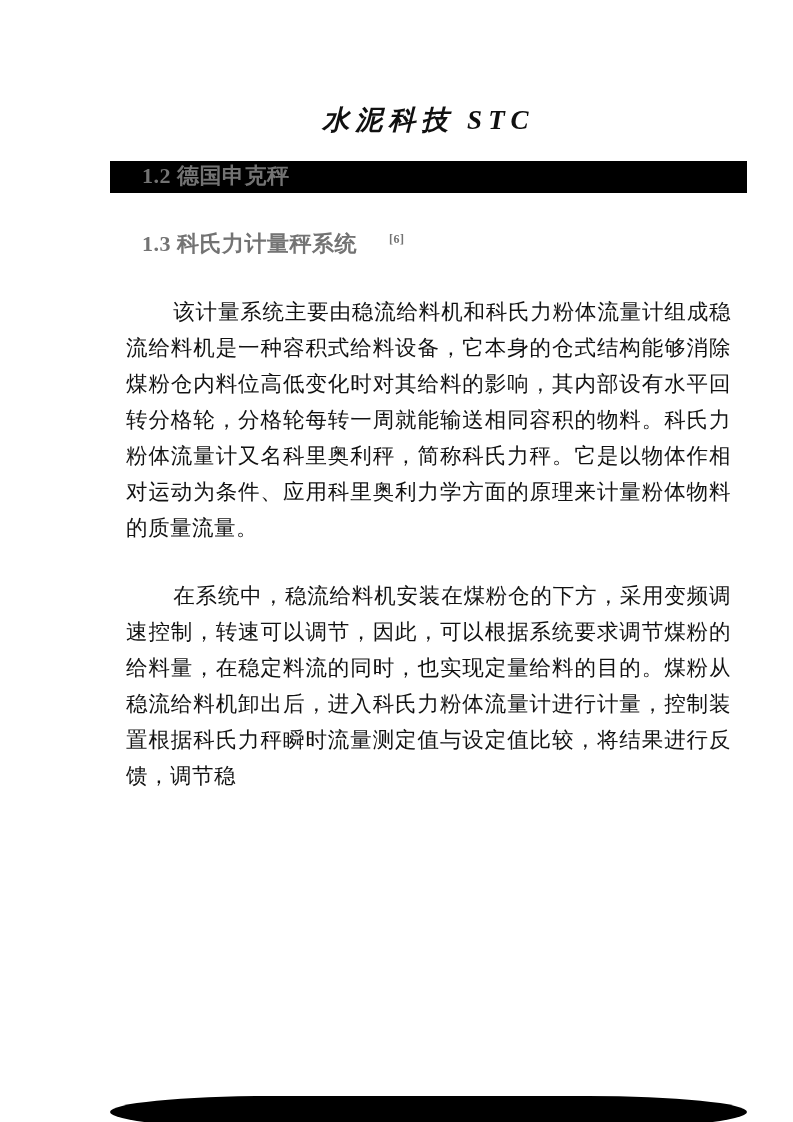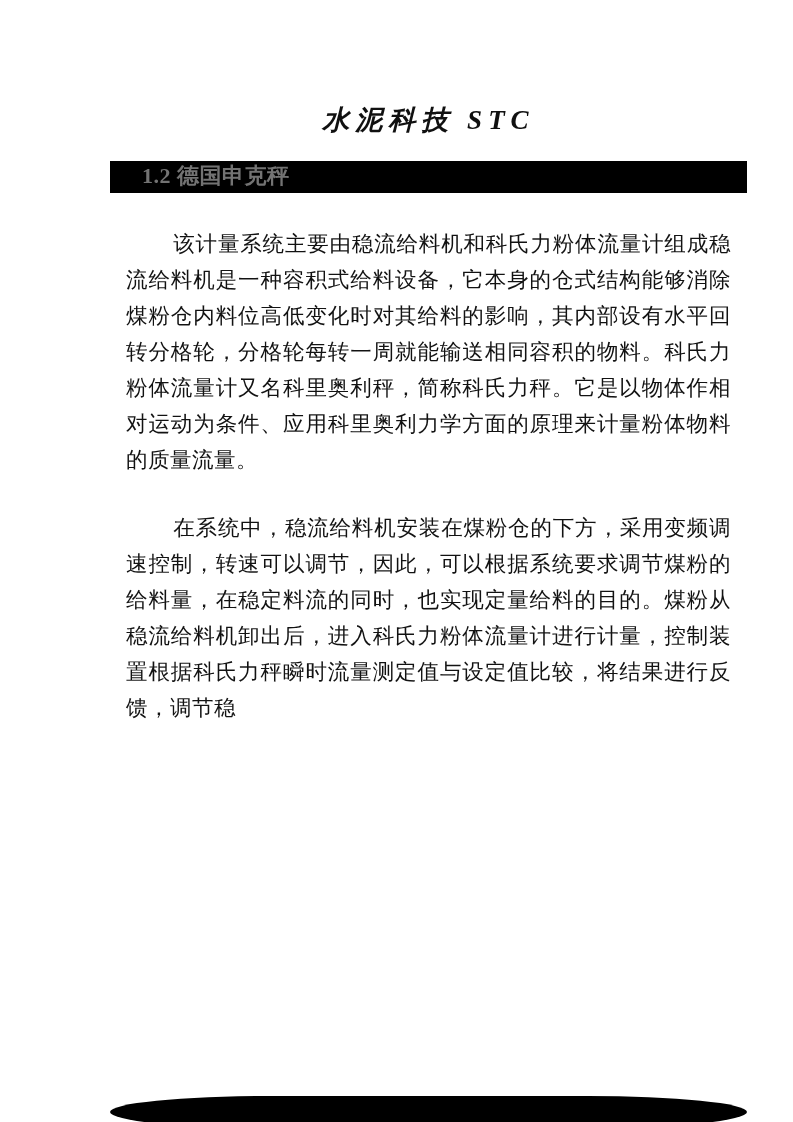--- a/index.html
+++ b/index.html
@@ -92,20 +92,21 @@
 <div class="page">
 
   <div class="page-header">
     <div class="journal-title">水泥科技 STC</div>
     <div class="header-rule"></div>
   </div>
 
   <div class="doc-body" id="doc-body">
 
       <h2 class="section-heading"><span>1.2 德国申克秤</span></h2>
+      <h2 class="section-heading"><span>1.3 科氏力计量秤系统</span><sup>[6]</sup></h2>
       <p class="body-paragraph indented">该计量系统主要由稳流给料机和科氏力粉体流量计组成稳流给料机是一种容积式给料设备，它本身的仓式结构能够消除煤粉仓内料位高低变化时对其给料的影响，其内部设有水平回转分格轮，分格轮每转一周就能输送相同容积的物料。科氏力粉体流量计又名科里奥利秤，简称科氏力秤。它是以物体作相对运动为条件、应用科里奥利力学方面的原理来计量粉体物料的质量流量。</p>
       <p class="body-paragraph indented">在系统中，稳流给料机安装在煤粉仓的下方，采用变频调速控制，转速可以调节，因此，可以根据系统要求调节煤粉的给料量，在稳定料流的同时，也实现定量给料的目的。煤粉从稳流给料机卸出后，进入科氏力粉体流量计进行计量，控制装置根据科氏力秤瞬时流量测定值与设定值比较，将结果进行反馈，调节稳</p>
     </div>
 
   <div class="page-footer">
     <div class="footer-rule"></div>
     <div class="footer-row">
       <span class="page-number">51</span>
       <span class="issue-number">2022.No.2</span>
     </div>

